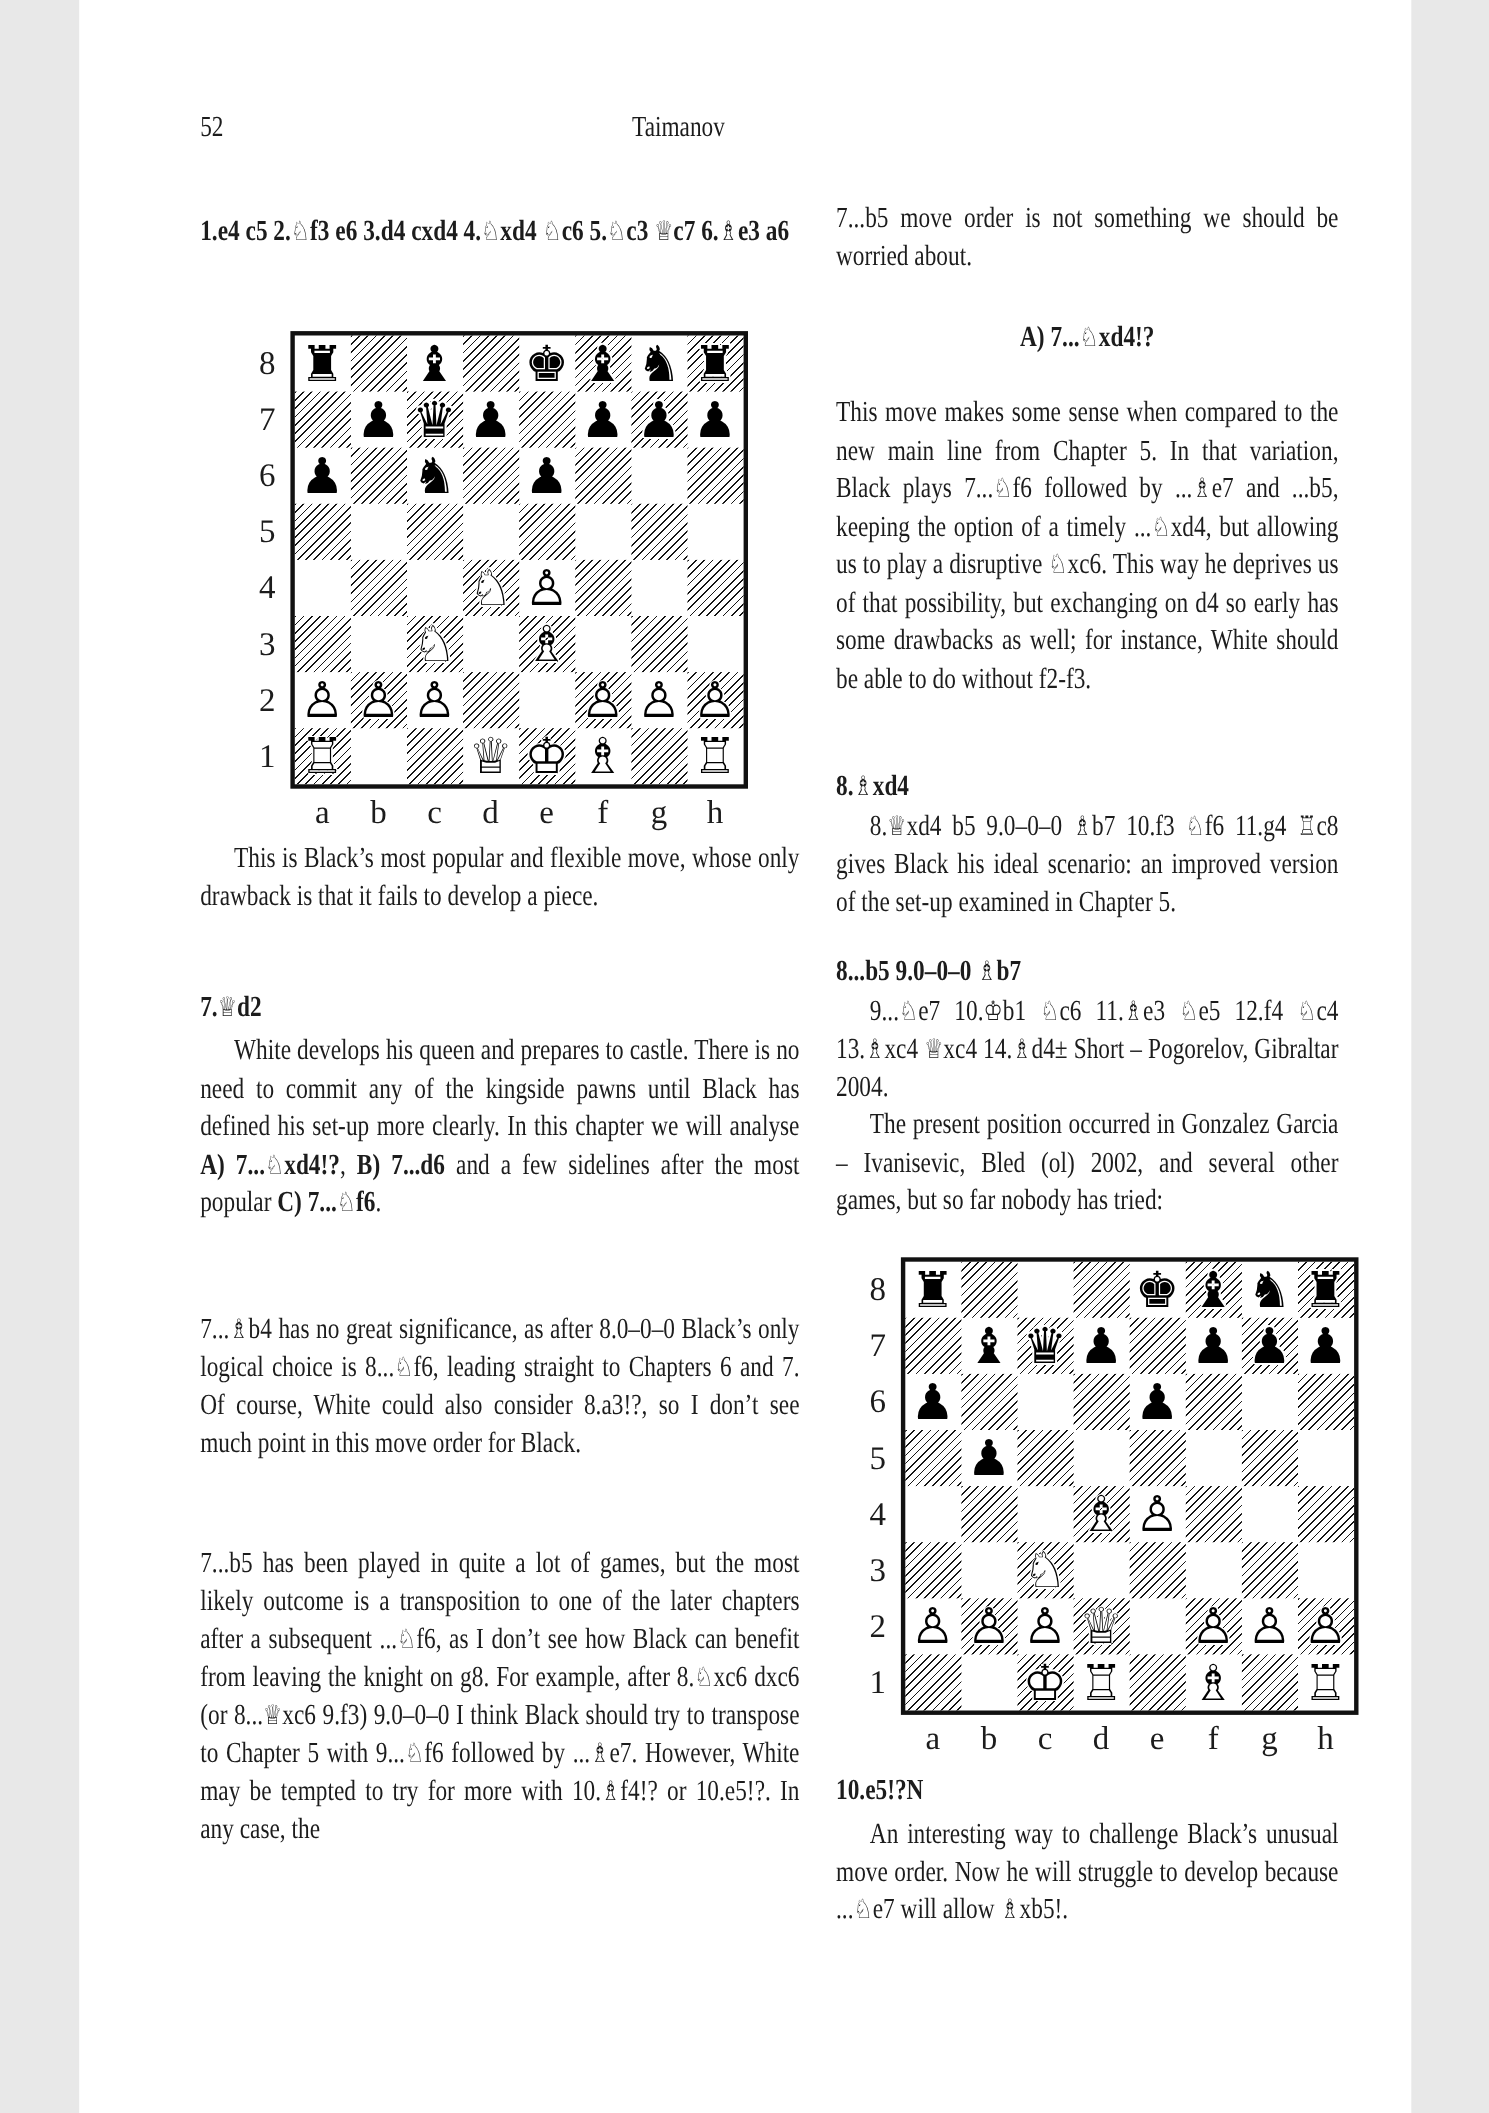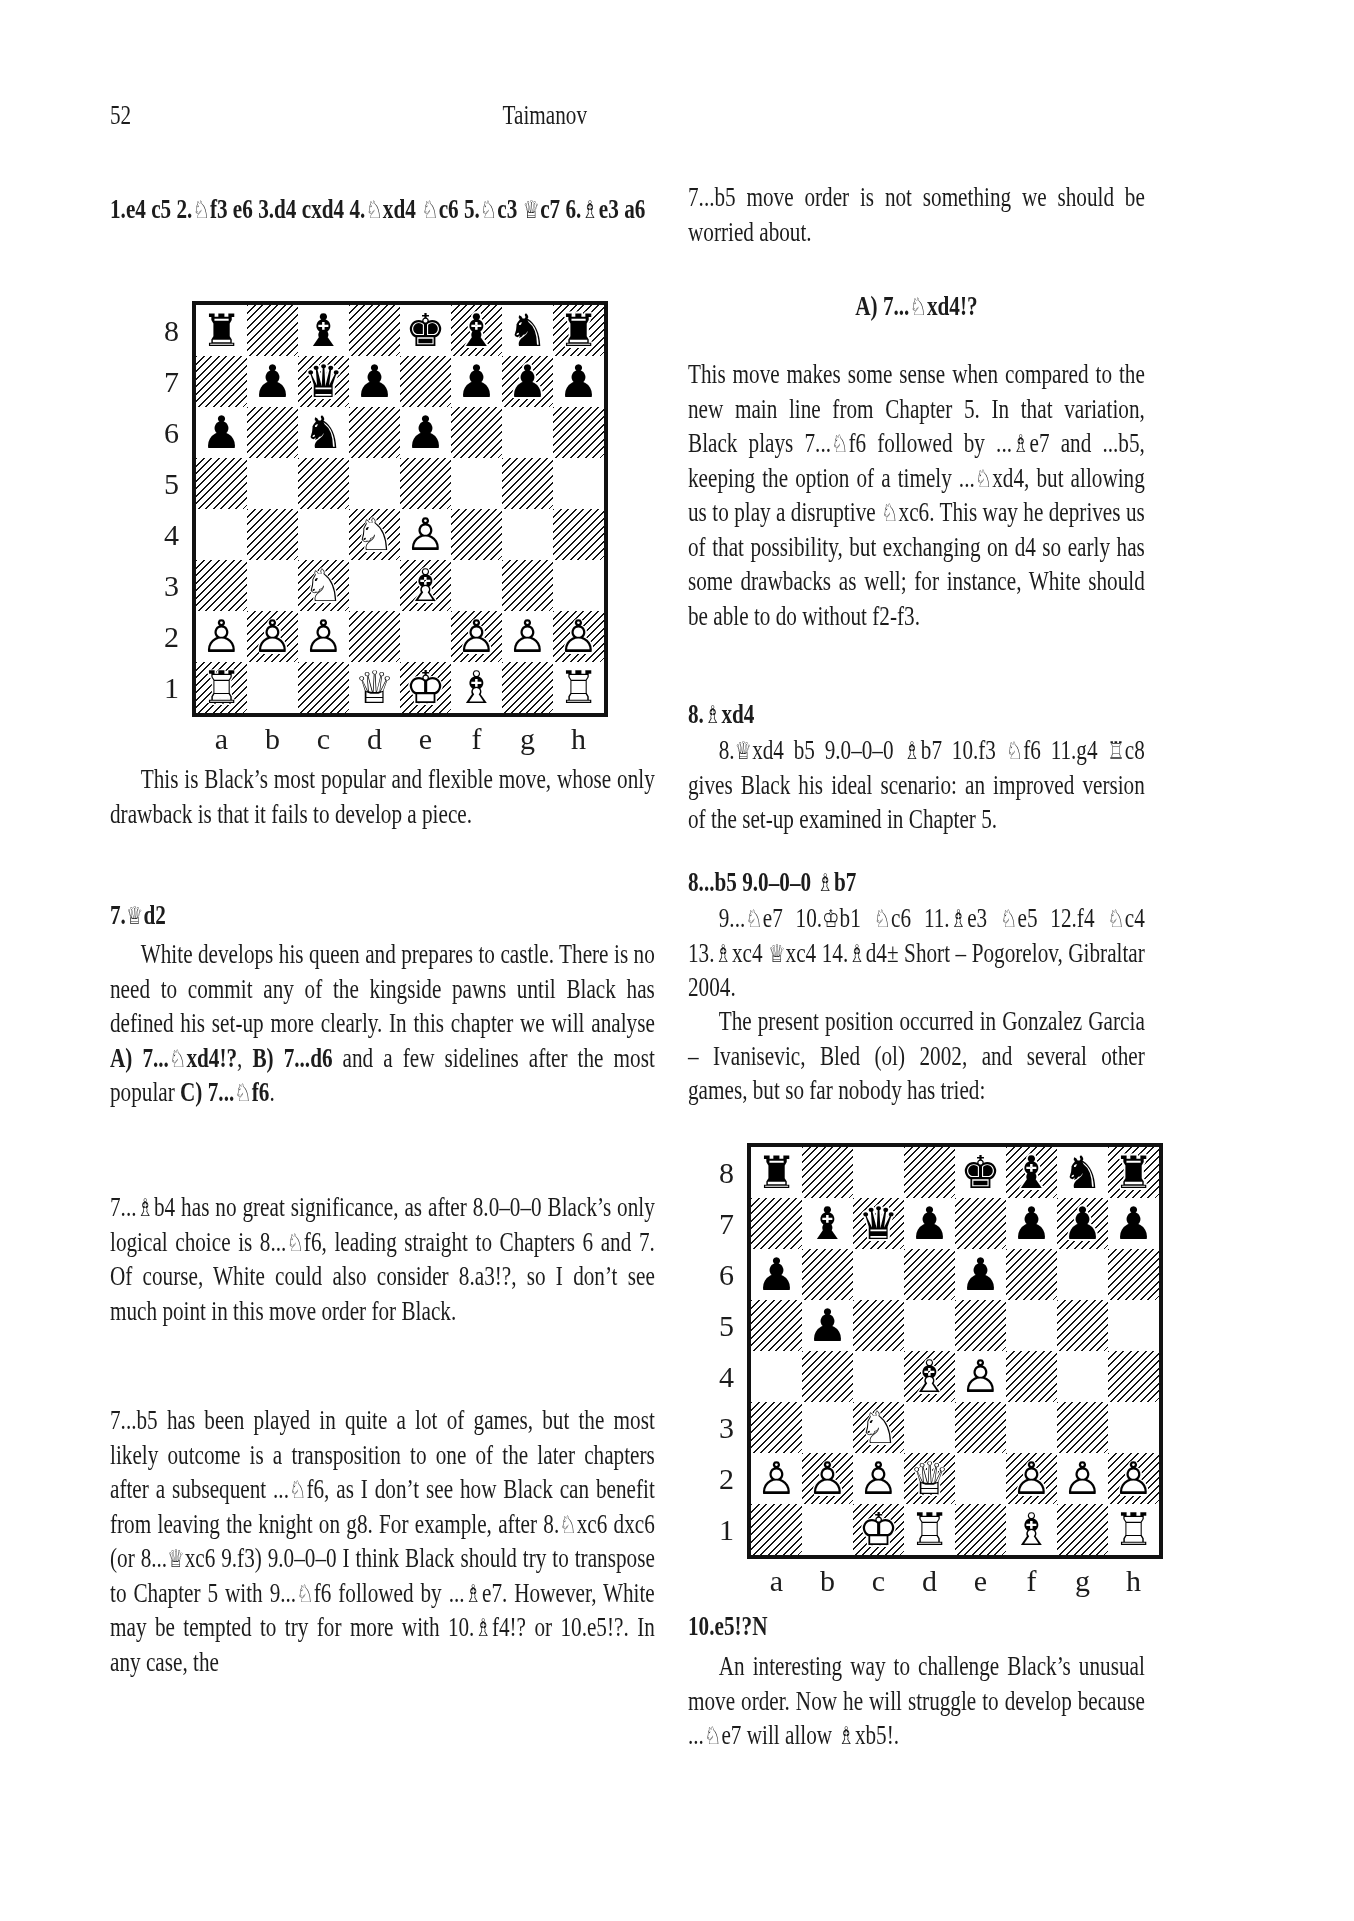--- a/index.html
+++ b/index.html
@@ -1,17 +1,17 @@
 <!DOCTYPE html>
 <html><head>
 <meta charset="utf-8">
 <style>
   html,body{margin:0;padding:0;background:#e8e8e8;}
   #page{
-    position:relative;width:1354px;height:1921px;background:#ffffff;
+    position:relative;width:1211px;height:1921px;background:#ffffff;
     font-family:"Liberation Serif","DejaVu Serif",serif;color:#1c1c1c;
     overflow:hidden;margin:0 auto;
   }
   
   .tb{
     position:absolute;font-size:26.5px;line-height:34.5px;text-align:justify;
     transform:scaleX(0.8);transform-origin:0 0;color:#1c1c1c;
   }
   .tb.indent{text-indent:1.45em;}
   .tb.head{font-weight:bold;text-align:left;}

